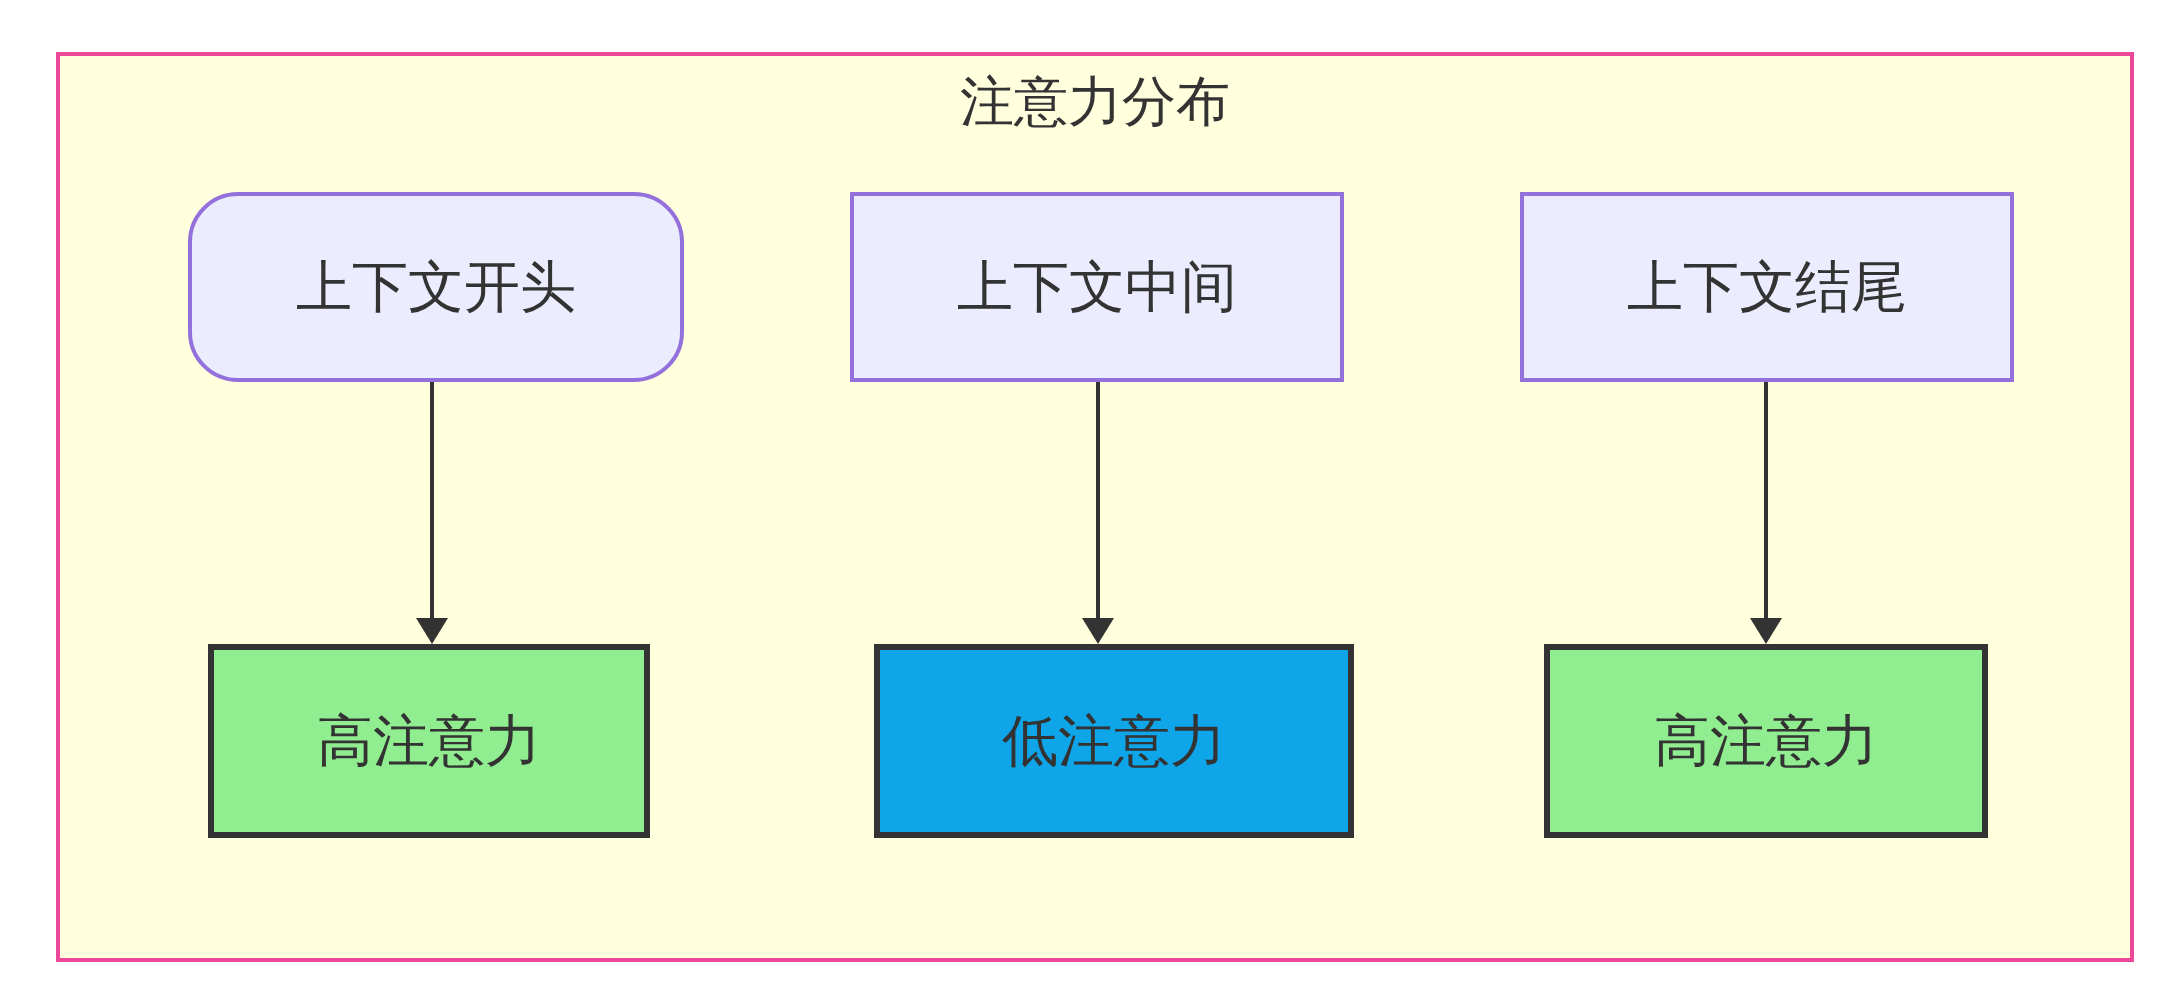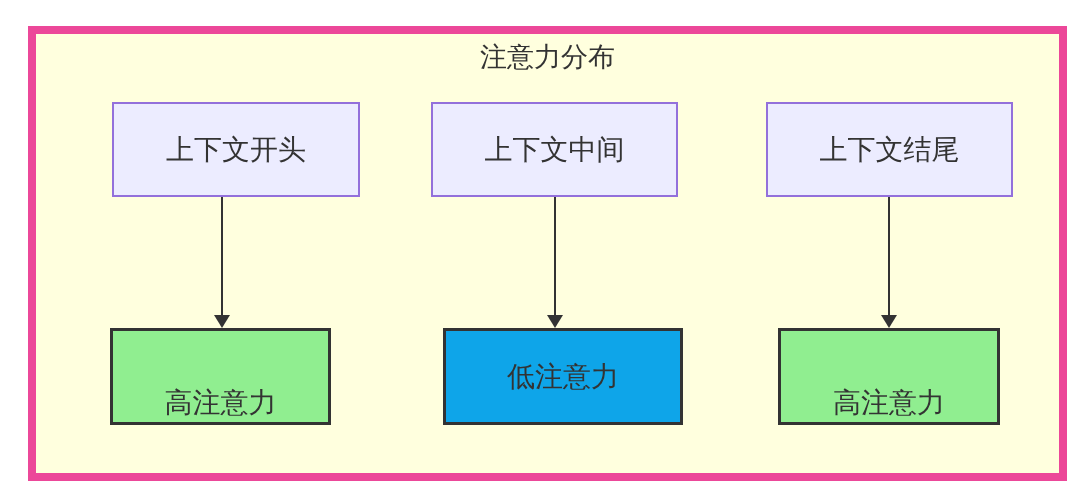--- a/index.html
+++ b/index.html
@@ -17,21 +17,21 @@
     height: 496px;
   }
   .cluster {
     position: absolute;
     left: 28px;
     top: 26px;
     width: 1039px;
     height: 455px;
     box-sizing: border-box;
     background: #ffffde;
-    border: 8px solid #ec4899;
+    border: 2px solid #ec4899;
   }
   .cluster-title {
     position: absolute;
     left: 0;
     top: 5px;
     width: 100%;
     text-align: center;
     font-size: 27px;
     color: #333333;
     white-space: nowrap;
@@ -50,24 +50,24 @@
     background: #ececff;
     border: 2px solid #9370db;
     top: 68px;
     height: 95px;
   }
   .target {
     border: 3px solid #333333;
     top: 294px;
     height: 97px;
   }
-  .target.green { background: #90ee90; align-items: flex-end; }
+  .target.green { background: #90ee90; }
   .target.red   { background: #0ea5e9; }
 
-  .s1 { left: 76px;  width: 248px; }
+  .s1 { left: 64px;  width: 248px; border-radius: 25px; }
   .s2 { left: 395px; width: 247px; align-items: center; }
   .s3 { left: 730px; width: 247px; text-align: right; }
 
   .t1 { left: 74px;  width: 221px; }
   .t2 { left: 407px; width: 240px; }
   .t3 { left: 742px; width: 222px; }
 
   .edge-line {
     position: absolute;
     top: 163px;

